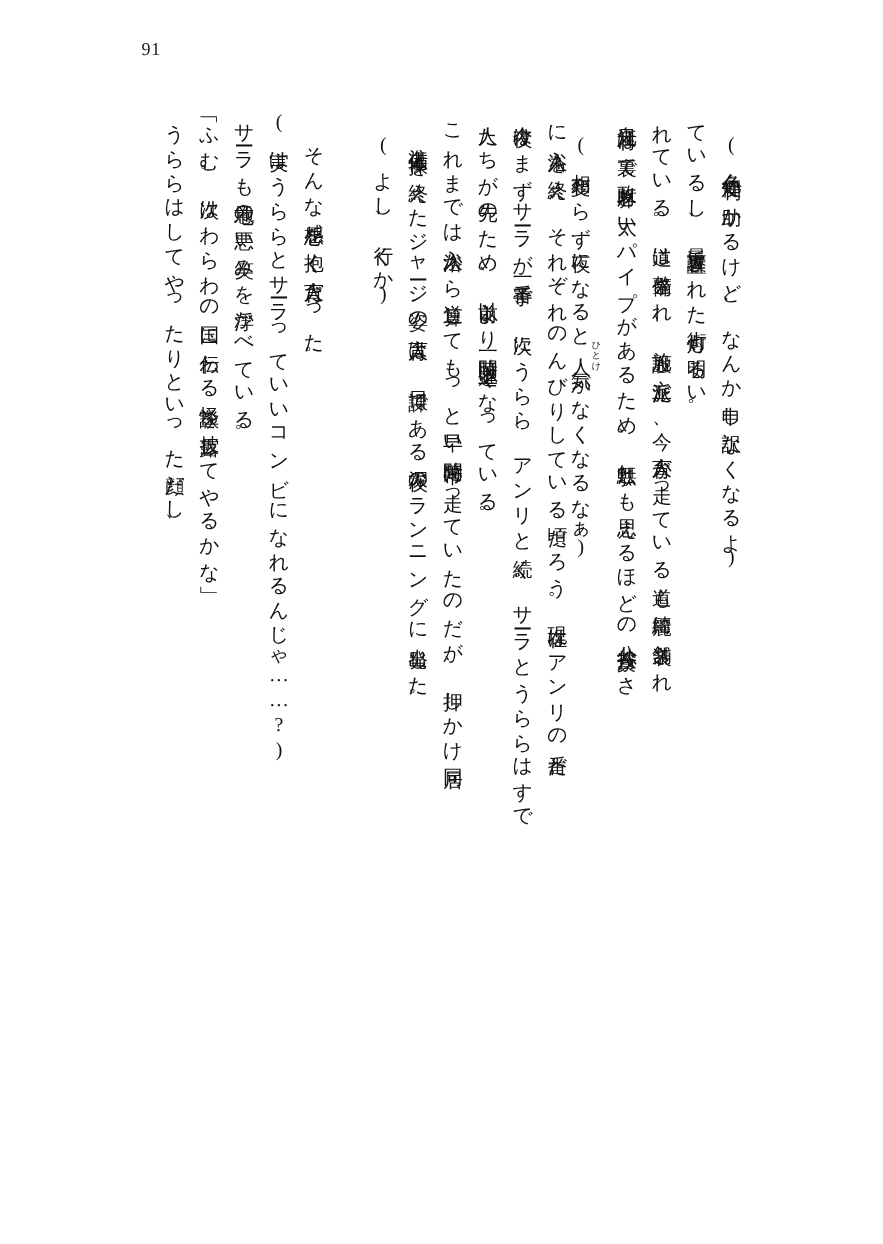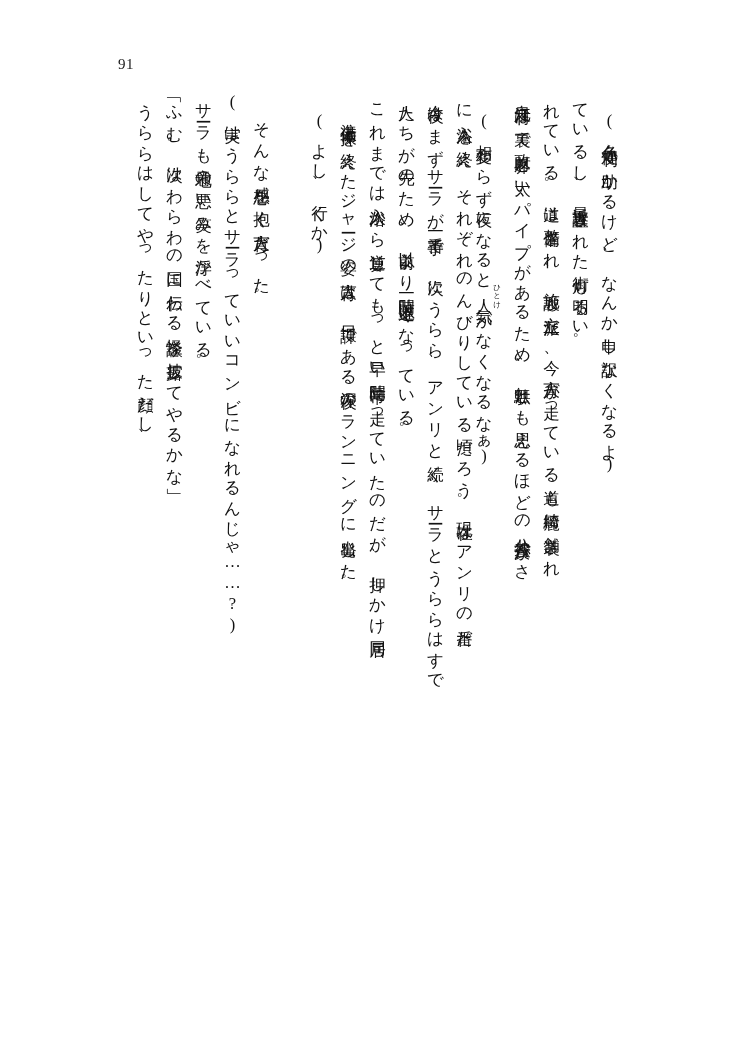--- a/index.html
+++ b/index.html
@@ -11,21 +11,21 @@
     position: relative;
     width: 736px;
     height: 1037px;
     background: #ffffff;
     overflow: hidden;
     font-family: "Liberation Serif", "DejaVu Serif", serif;
     color: #111111;
   }
   #page-number {
     position: absolute;
-    top: 56px;
+    top: 34px;
     left: 118px;
     font-size: 15px;
     font-family: "Liberation Serif", "DejaVu Serif", serif;
     color: #1a1a1a;
     letter-spacing: 0.5px;
   }
   
   #body-text {
     position: absolute;
     top: 92px;

